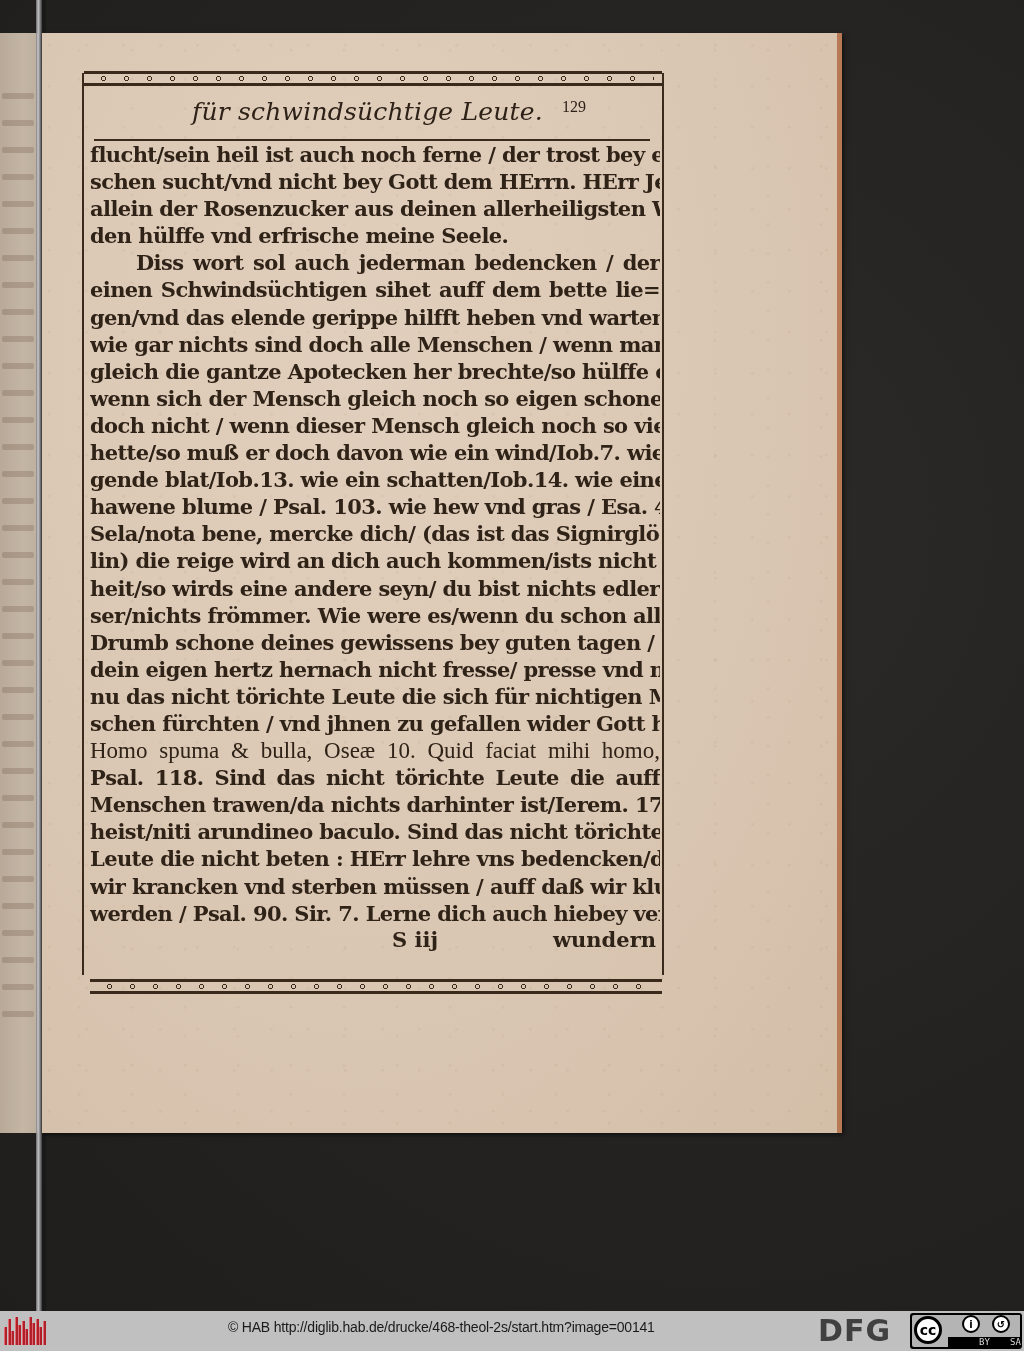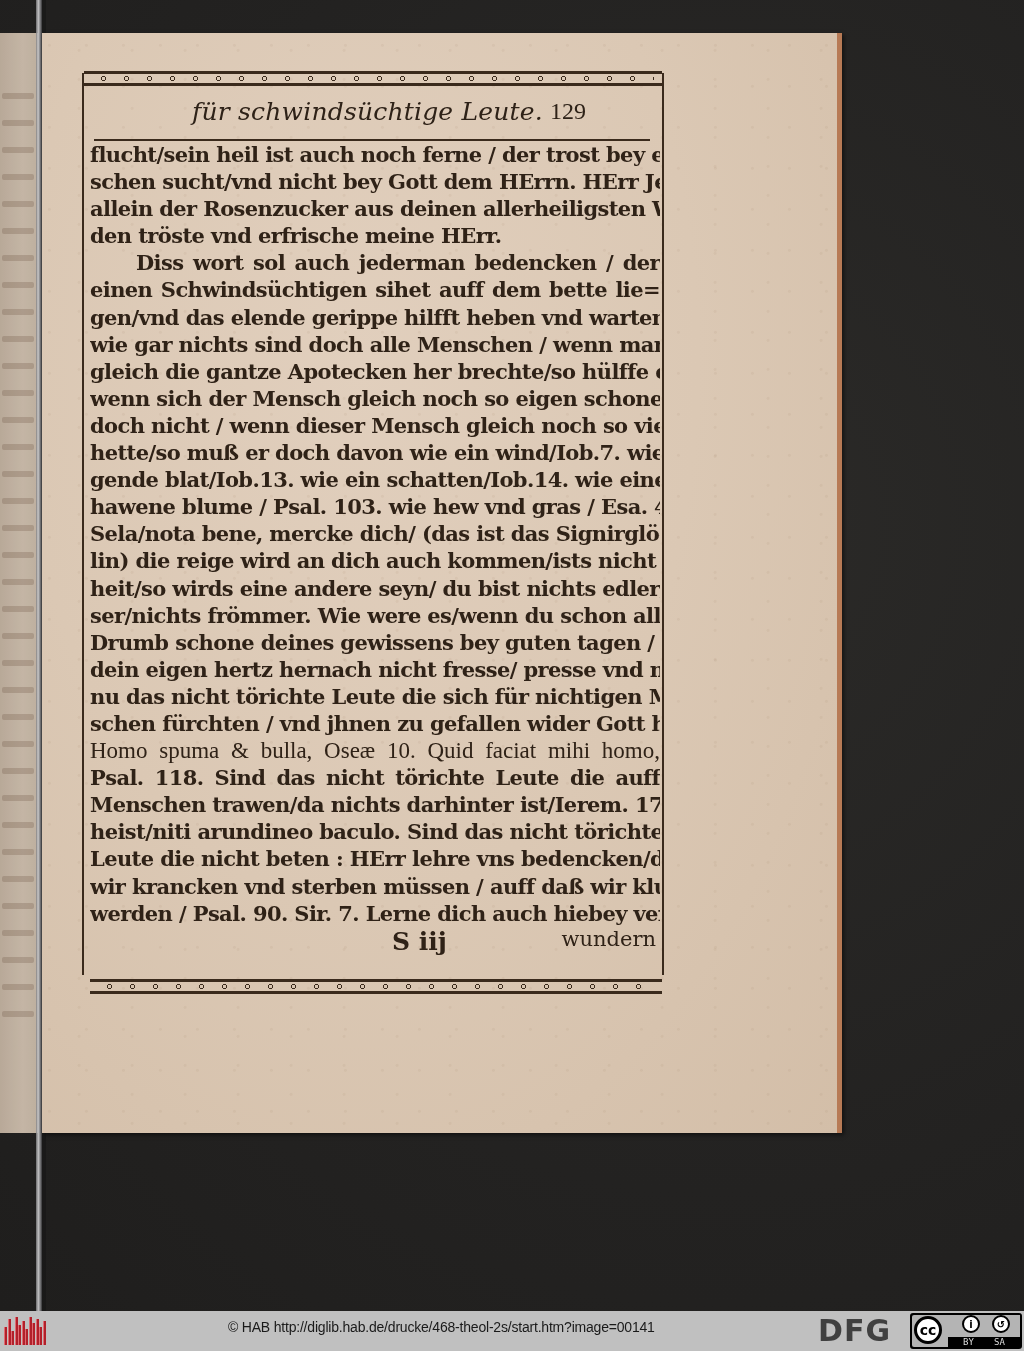--- a/index.html
+++ b/index.html
@@ -72,46 +72,46 @@
   .running-head {
     position: absolute; left: 0; top: 22px; width: 516px; height: 36px;
   }
   .running-head .title {
     position: absolute; left: 108px; top: 2px;
     font-family: "DejaVu Serif", serif; font-size: 25px; color: #2e2218;
     font-style: italic; letter-spacing: 0.2px;
   }
   .running-head .folio {
     position: absolute; right: 14px; top: 3px;
-    font-family: "Liberation Serif", serif; font-size: 24px; color: #2e2218;
+    font-family: "Liberation Serif", serif; font-size: 16px; color: #2e2218;
   }
   .head-rule {
     position: absolute; left: 10px; top: 66px; width: 556px; height: 2px; background: #3a2a1c;
   }
   .body-text {
     position: absolute; left: 6px; top: 68px; width: 570px;
   }
   .line {
     height: 27.1px; line-height: 27.1px;
     font-family: "DejaVu Serif", serif; font-size: 21px; font-weight: bold;
     color: #2f2217; white-space: nowrap; overflow: hidden;
     text-align: justify; text-align-last: justify;
     letter-spacing: -0.6px;
   }
   .line.latin { font-weight: normal; font-family: "Liberation Serif", serif; font-size: 23px; letter-spacing: 0; }
   .line.indent { padding-left: 46px; }
   .line.last { text-align-last: left; }
   .catch-wrap { position: relative; height: 27px; }
   .catch-wrap .sig {
     position: absolute; left: 302px; top: 0;
-    font-family: "DejaVu Serif", serif; font-size: 25px; font-weight: bold; color: #2f2217;
+    font-family: "DejaVu Serif", serif; font-size: 21px; font-weight: bold; color: #2f2217;
   }
   .catch-wrap .catchword {
     position: absolute; right: 4px; top: 0;
-    font-family: "DejaVu Serif", serif; font-size: 21px; font-weight: normal; color: #2f2217;
+    font-family: "DejaVu Serif", serif; font-size: 21px; font-weight: bold; color: #2f2217;
   }
   
   .footer {
     position: absolute; left: 0; top: 1311px; width: 1024px; height: 40px;
     background: #c0c0c0;
   }
   .hab-logo {
     position: absolute; left: 4px; top: 4px; width: 44px; height: 32px;
   }
   .hab-logo span {
@@ -143,21 +143,21 @@
   .cc-circle {
     position: absolute; border-radius: 50%; background: #fff; border: 3px solid #000;
     display: flex; align-items: center; justify-content: center;
     font-family: "DejaVu Sans", sans-serif; font-weight: bold; color: #000;
   }
   .cc-circle.cc { left: 4px; top: 3px; width: 22px; height: 22px; font-size: 14px; }
   .cc-circle.by { left: 52px; top: 2px; width: 14px; height: 14px; font-size: 10px; border-width: 2px; }
   .cc-circle.sa { left: 82px; top: 2px; width: 14px; height: 14px; font-size: 10px; border-width: 2px; }
   .cc-label {
     position: absolute; top: 24px; font-family: "DejaVu Sans Mono", monospace;
-    font-size: 9px; color: #ddd;
+    font-size: 9px; color: #ddd; margin-left: 16px;
   }
   .cc-label.by { left: 53px; }
   .cc-label.sa { left: 84px; }
 </style>
 </head>
 <body>
 
 <div class="backdrop"></div>
 
 <div class="left-page" id="leftpage">
@@ -211,21 +211,21 @@
       <span class="title">für schwindsüchtige Leute.</span>
       <span class="folio">129</span>
     </div>
     <div class="head-rule"></div>
 
     <div class="body-text" id="bodytext">
 
     <div class="line">flucht/sein heil ist auch noch ferne / der trost bey einem Men=</div>
         <div class="line">schen sucht/vnd nicht bey Gott dem HErrn. HErr Jesu/</div>
         <div class="line">allein der Rosenzucker aus deinen allerheiligsten Wun=</div>
-        <div class="line last">den tröste vnd erfrische meine HErr.</div>
+        <div class="line last">den hülffe vnd erfrische meine Seele.</div>
         <div class="line indent">Diss wort sol auch jederman bedencken / der</div>
         <div class="line">einen Schwindsüchtigen sihet auff dem bette lie=</div>
         <div class="line">gen/vnd das elende gerippe hilfft heben vnd warten: Ach</div>
         <div class="line">wie gar nichts sind doch alle Menschen / wenn man</div>
         <div class="line">gleich die gantze Apotecken her brechte/so hülffe es doch nicht/</div>
         <div class="line">wenn sich der Mensch gleich noch so eigen schonet / so hilffts</div>
         <div class="line">doch nicht / wenn dieser Mensch gleich noch so viel wartung</div>
         <div class="line">hette/so muß er doch davon wie ein wind/Iob.7. wie ein flie=</div>
         <div class="line">gende blat/Iob.13. wie ein schatten/Iob.14. wie eine vmbge=</div>
         <div class="line">hawene blume / Psal. 103. wie hew vnd gras / Esa. 40. &amp;c.</div>

